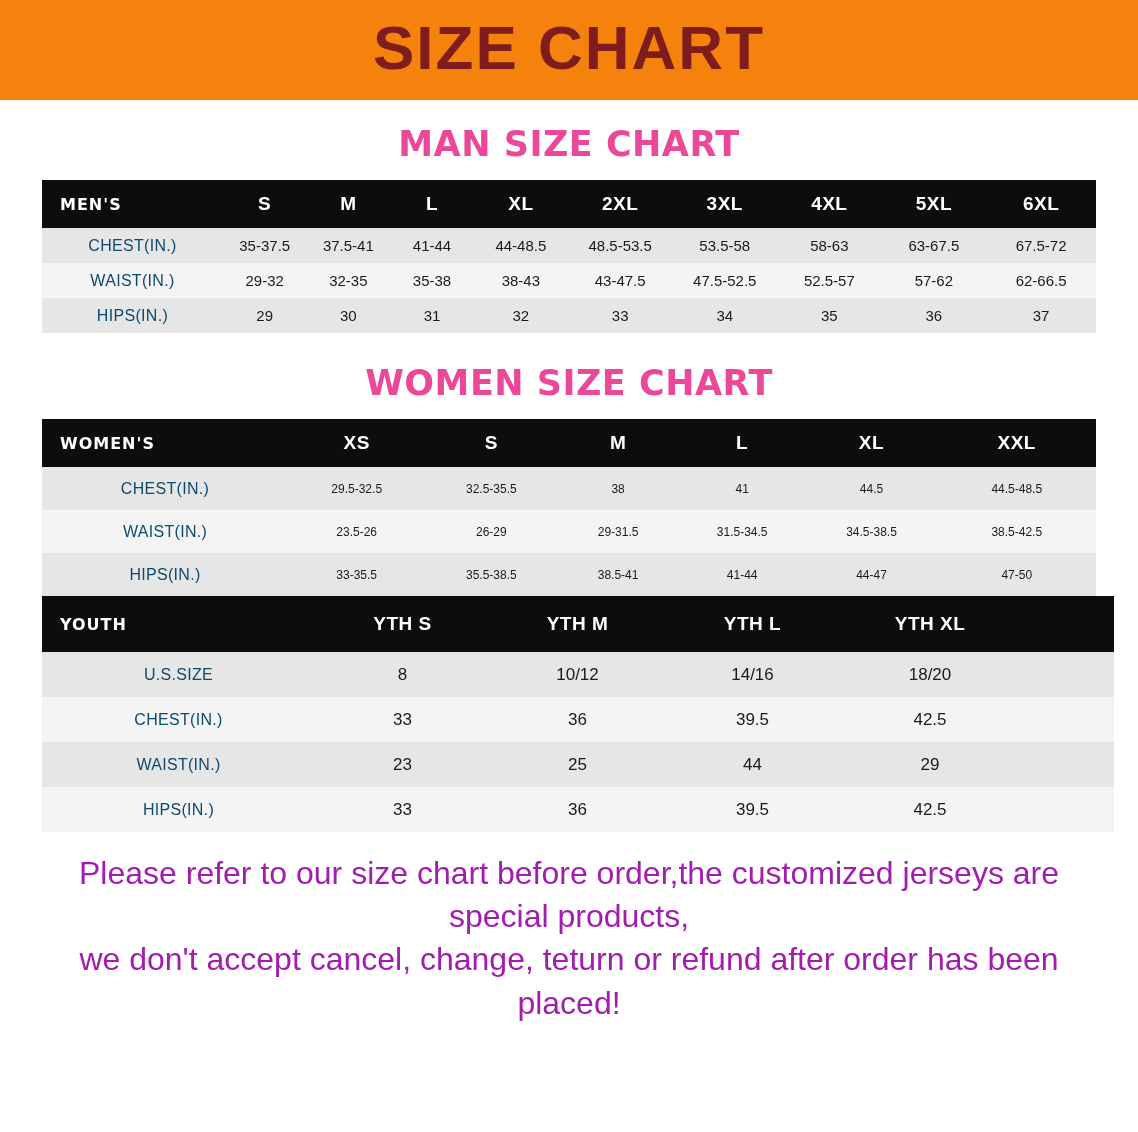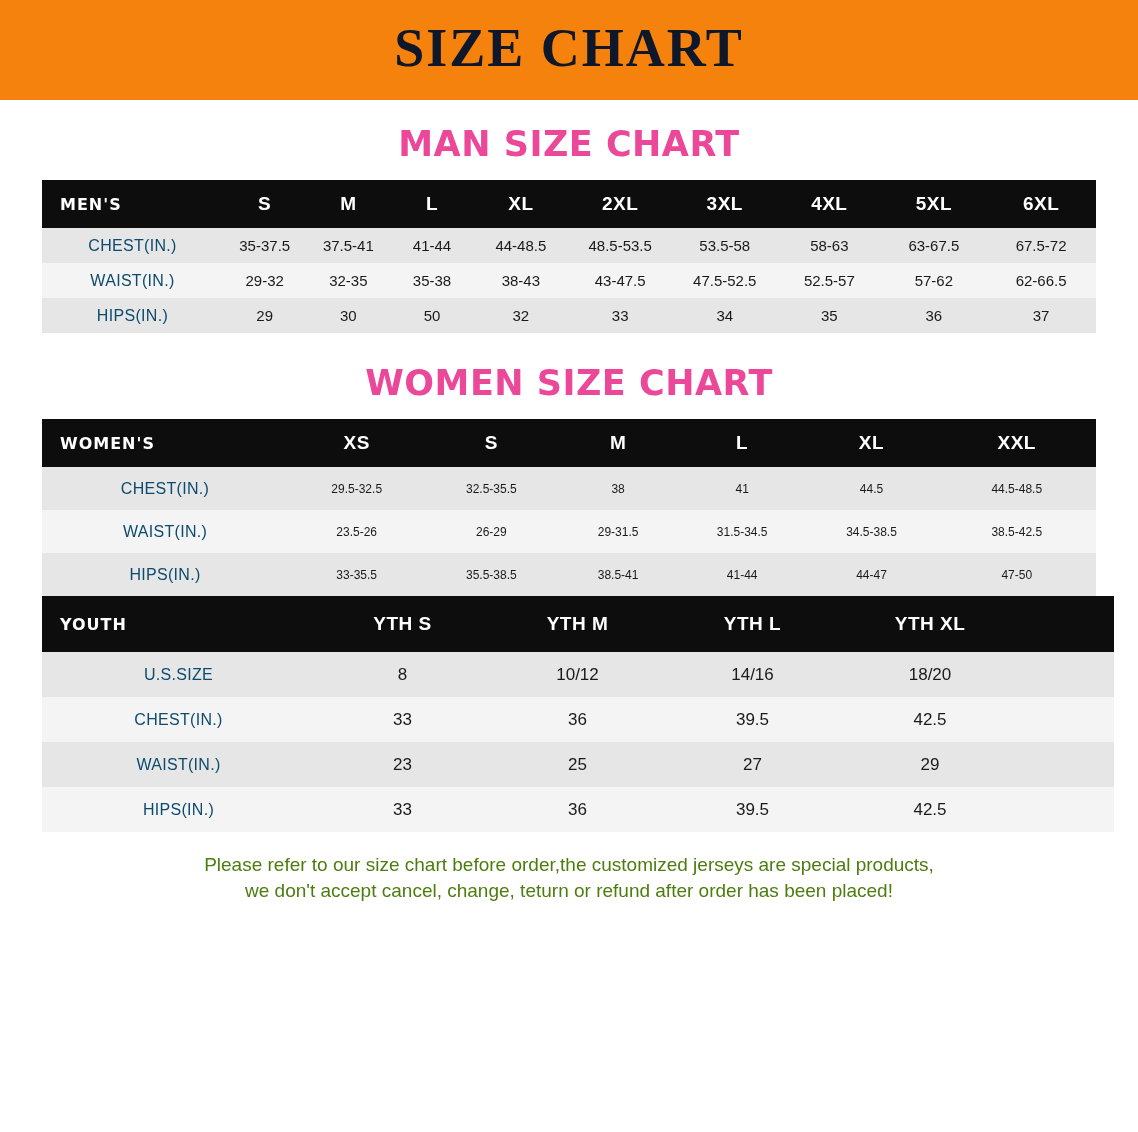--- a/index.html
+++ b/index.html
@@ -22,25 +22,25 @@
   }
   
   .banner {
     height: 100px;
     background: #f5820d;
     display: flex;
     align-items: center;
     justify-content: center;
   }
   .banner-title {
-    font-family: Liberation Serif, serif;
+    font-family: Liberation Sans, sans-serif;
     font-weight: bold;
-    font-size: 54px;
+    font-size: 62px;
     letter-spacing: 2px;
-    color: #0f172a;
+    color: #7f1d1d;
     line-height: 1;
     margin-top: -4px;
   }
   
   .section-title {
     text-align: center;
     font-family: "DejaVu Sans", sans-serif;
     font-weight: bold;
     color: #ec4899;
     letter-spacing: 0.5px;
@@ -112,23 +112,23 @@
   .youth thead th.corner { font-size: 23px; }
   .youth tbody td { font-size: 17px; height: 45px; margin-left: 48px; }
   .youth tbody tr:nth-child(odd)  { background: #ececec; }
   .youth tbody tr:nth-child(even) { background: #fbfbfb; }
   .youth thead tr { height: 56px; }
 
   
   .note {
     margin: 20px 34px 0 34px;
     text-align: center;
-    color: #4d7c0f;
+    color: #a21caf;
     font-family: "Liberation Sans", sans-serif;
-    font-size: 19px;
+    font-size: 32px;
     line-height: 1.35;
   }
   .note-line { display: block; }
 </style>
 </head>
 <body>
 
 <div class="page">
 
   <div class="banner">
@@ -175,21 +175,21 @@
           <td>43-47.5</td>
           <td>47.5-52.5</td>
           <td>52.5-57</td>
           <td>57-62</td>
           <td>62-66.5</td>
         </tr>
         <tr>
           <td class="rowhead">HIPS(IN.)</td>
           <td>29</td>
           <td>30</td>
-          <td>50</td>
+          <td>31</td>
           <td>32</td>
           <td>33</td>
           <td>34</td>
           <td>35</td>
           <td>36</td>
           <td>37</td>
         </tr>
       </tbody>
     </table>
   </div>
@@ -268,21 +268,21 @@
           <td>33</td>
           <td>36</td>
           <td>39.5</td>
           <td>42.5</td>
           <td></td>
         </tr>
         <tr>
           <td class="rowhead">WAIST(IN.)</td>
           <td>23</td>
           <td>25</td>
-          <td>27</td>
+          <td>44</td>
           <td>29</td>
           <td></td>
         </tr>
         <tr>
           <td class="rowhead">HIPS(IN.)</td>
           <td>33</td>
           <td>36</td>
           <td>39.5</td>
           <td>42.5</td>
           <td></td>

